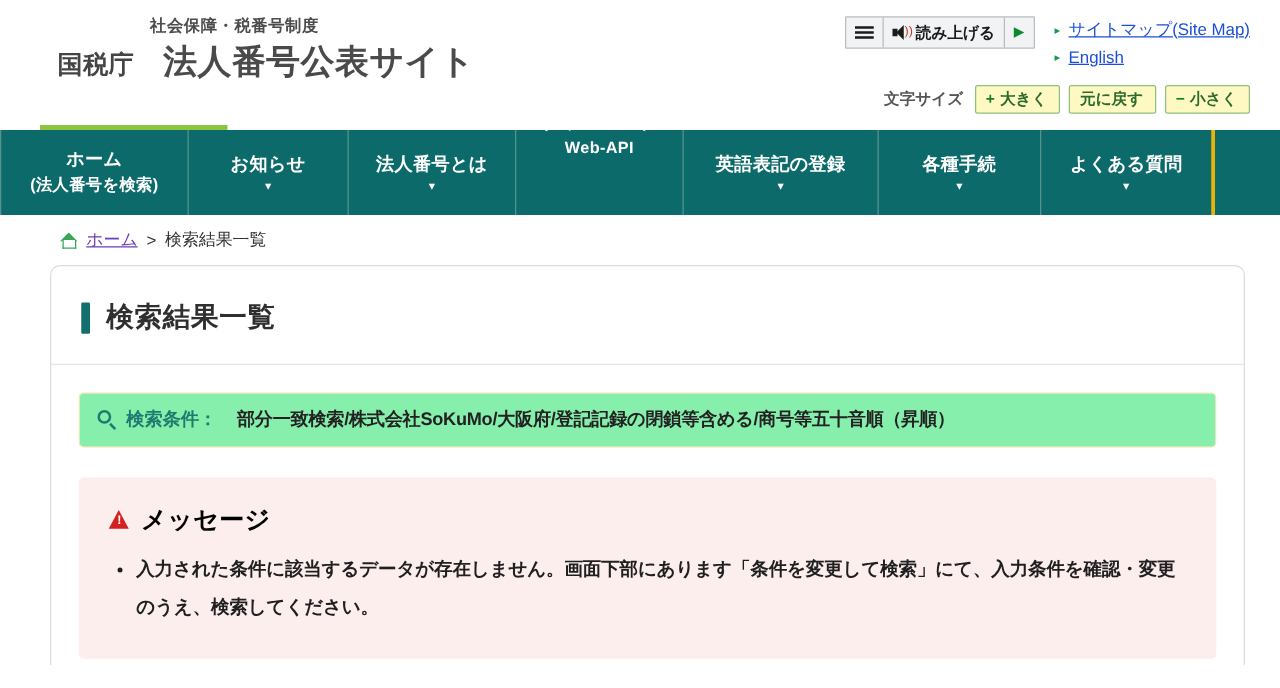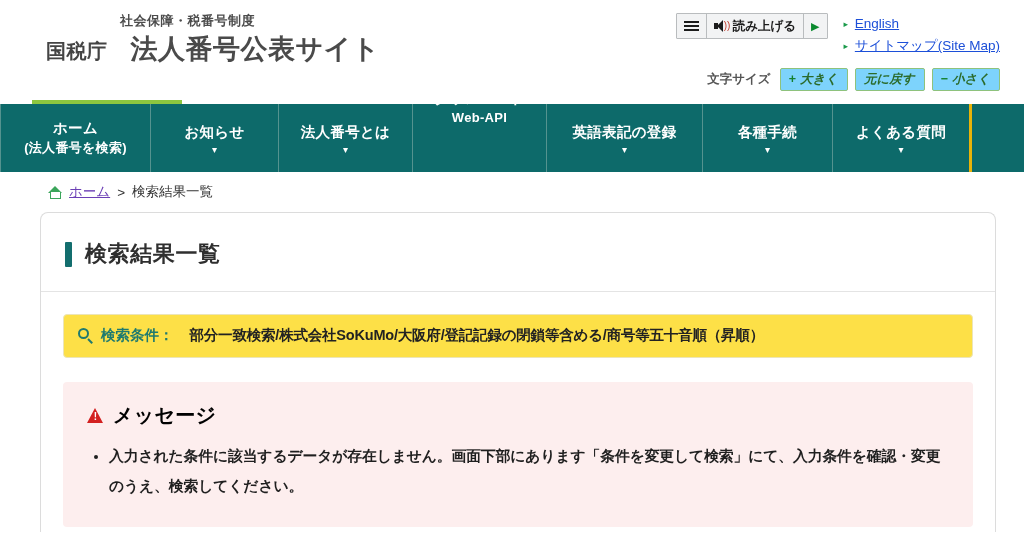--- a/index.html
+++ b/index.html
@@ -143,29 +143,28 @@
     gap: 7px;
   }
   .fs-label {
     font-size: 12.5px;
     color: #555555;
     font-weight: bold;
     margin-right: 2px;
   }
   .fs-btn {
     border: 1px solid #8ec27c;
-    background: #7dd3fc;
+    background: #fef9c3;
     color: #2b6b2b;
     font-size: 12.5px;
     font-weight: bold;
     padding: 2px 9px 3px 8px;
     border-radius: 2px;
     white-space: nowrap;
     line-height: 16px;
-    font-style: italic;
   }
   .fs-btn .sign { color: #14802f; margin-right: 4px; font-weight: bold; }
 
   
   .nav-accent-track {
     height: 4px;
     background: #ffffff;
     position: relative;
   }
   .nav-accent {
@@ -287,21 +286,21 @@
   }
   .card-title {
     font-size: 22px;
     font-weight: bold;
     color: #2f2f2f;
     letter-spacing: .6px;
   }
   .card-body { padding: 22px 22px 0 22px; }
 
   .cond-bar {
-    background: #fde047;
+    background: #86efac;
     border: 1px solid #ece5b8;
     border-radius: 4px;
     padding: 11px 14px 12px 14px;
     display: flex;
     align-items: center;
     font-size: 14.5px;
   }
   .mag {
     position: relative;
     width: 15px; height: 15px;
@@ -415,25 +414,25 @@
         <span class="ra-label">読み上げる</span>
       </div>
       <div class="ra-seg">
         <span class="ra-play">▶</span>
       </div>
     </div>
 
     <div class="links-top">
       <div class="link-row">
         <span class="arrow">▸</span>
-        <a href="#">English</a>
+        <a href="#">サイトマップ(Site Map)</a>
       </div>
       <div class="link-row">
         <span class="arrow">▸</span>
-        <a href="#">サイトマップ(Site Map)</a>
+        <a href="#">English</a>
       </div>
     </div>
   </div>
 
   <div class="fontsize-row">
     <span class="fs-label">文字サイズ</span>
     <span class="fs-btn"><span class="sign">+</span><span>大きく</span></span>
     <span class="fs-btn"><span>元に戻す</span></span>
     <span class="fs-btn"><span class="sign">−</span><span>小さく</span></span>
   </div>

